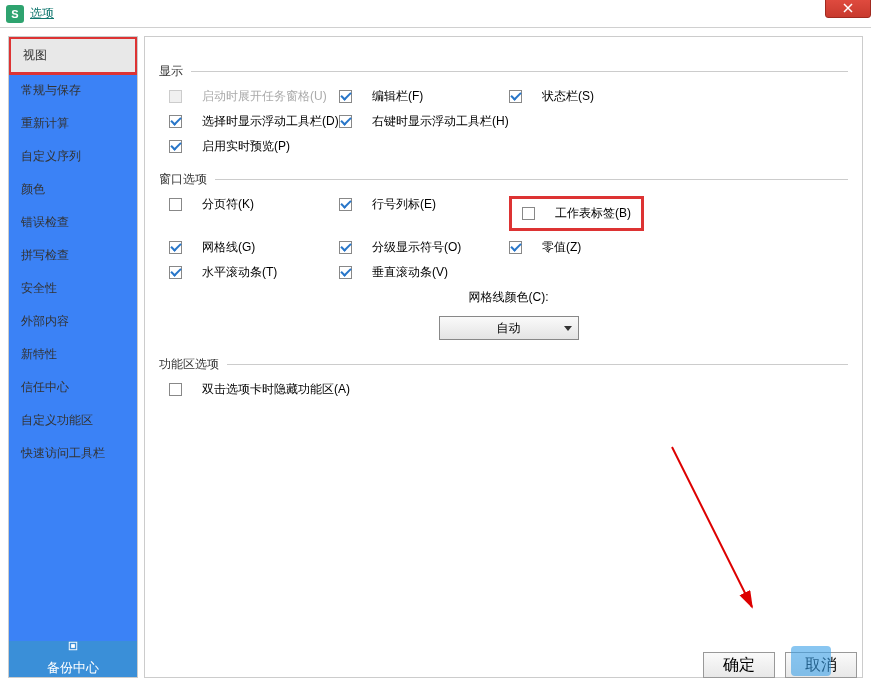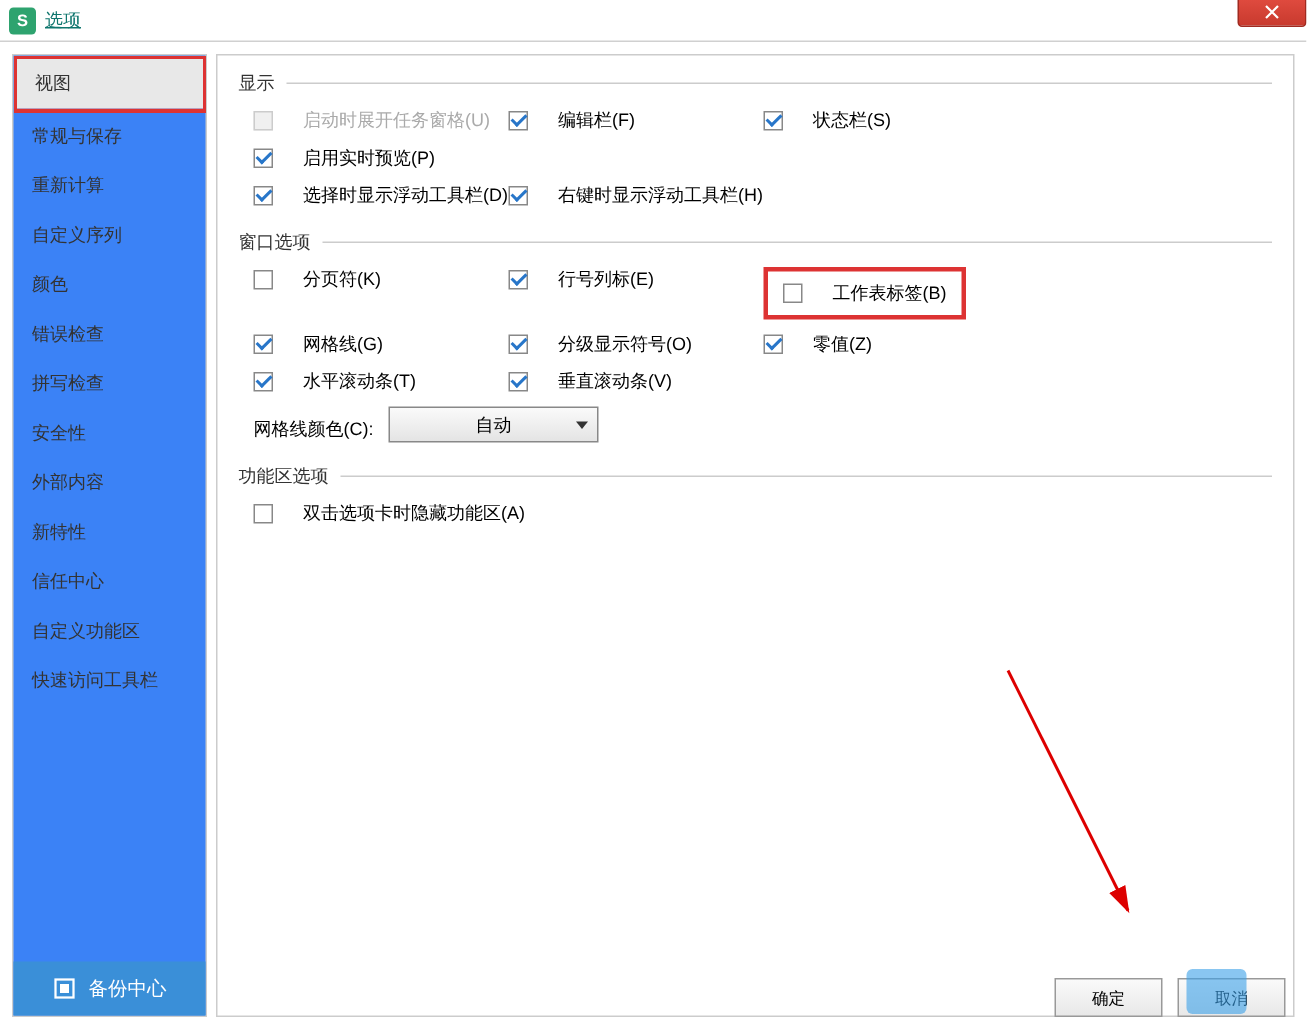--- a/index.html
+++ b/index.html
@@ -94,35 +94,37 @@
     .backup-btn {
       background: #3a8fd8;
       color: #fff;
       height: 36px;
       display: flex;
       align-items: center;
       justify-content: center;
       gap: 8px;
       cursor: pointer;
       font-size: 13px;
+      flex-direction: column;
     }
     .content {
       flex: 1;
       border: 1px solid #ccc;
       padding: 10px 14px;
       overflow: auto;
       position: relative;
     }
     .section {
       margin-bottom: 14px;
     }
     .section-header {
       display: flex;
       align-items: center;
       margin-bottom: 8px;
+      margin-top: 16px;
     }
     .section-title {
       color: #333;
       font-size: 12px;
       margin-right: 8px;
     }
     .section-line {
       flex: 1;
       height: 1px;
       background: #ccc;
@@ -171,23 +173,24 @@
       transform: rotate(-45deg);
       margin-top: -3px;
     }
     .highlight-box {
       border: 3px solid #d33;
       padding: 6px 10px;
       display: inline-block;
     }
     .color-row {
       display: flex;
-      align-items: flex-end;
+      align-items: center;
       padding-left: 10px;
       gap: 10px;
+      flex-direction: column;
     }
     .dropdown {
       width: 140px;
       height: 24px;
       border: 1px solid #888;
       background: linear-gradient(to bottom, #fafafa, #e4e4e4);
       display: flex;
       align-items: center;
       justify-content: center;
       position: relative;
@@ -211,21 +214,21 @@
     }
     .btn {
       width: 72px;
       height: 26px;
       border: 1px solid #999;
       background: linear-gradient(to bottom, #fafafa, #e8e8e8);
       display: flex;
       align-items: center;
       justify-content: center;
       cursor: pointer;
-      font-size: 11px;
+      font-size: 16px;
     }
     .arrow-annotation {
       position: absolute;
       right: 90px;
       bottom: 60px;
       pointer-events: none;
     }
     .watermark {
       position: absolute;
       right: 40px;
@@ -336,35 +339,35 @@
           <div class="checkbox-item">
             <div class="checkbox checked"></div>
             <span>状态栏(S)</span>
           </div>
         </div>
       </div>
       <div class="row">
         <div class="col">
           <div class="checkbox-item">
             <div class="checkbox checked"></div>
+            <span>选择时显示浮动工具栏(D)</span>
+          </div>
+        </div>
+        <div class="col">
+          <div class="checkbox-item">
+            <div class="checkbox checked"></div>
+            <span>右键时显示浮动工具栏(H)</span>
+          </div>
+        </div>
+      </div>
+      <div class="row">
+        <div class="col">
+          <div class="checkbox-item">
+            <div class="checkbox checked"></div>
             <span>启用实时预览(P)</span>
-          </div>
-        </div>
-      </div>
-      <div class="row">
-        <div class="col">
-          <div class="checkbox-item">
-            <div class="checkbox checked"></div>
-            <span>选择时显示浮动工具栏(D)</span>
-          </div>
-        </div>
-        <div class="col">
-          <div class="checkbox-item">
-            <div class="checkbox checked"></div>
-            <span>右键时显示浮动工具栏(H)</span>
           </div>
         </div>
       </div>
     </div>
 
     <div class="section">
       <div class="section-header">
         <span class="section-title">窗口选项</span>
         <div class="section-line"></div>
       </div>

